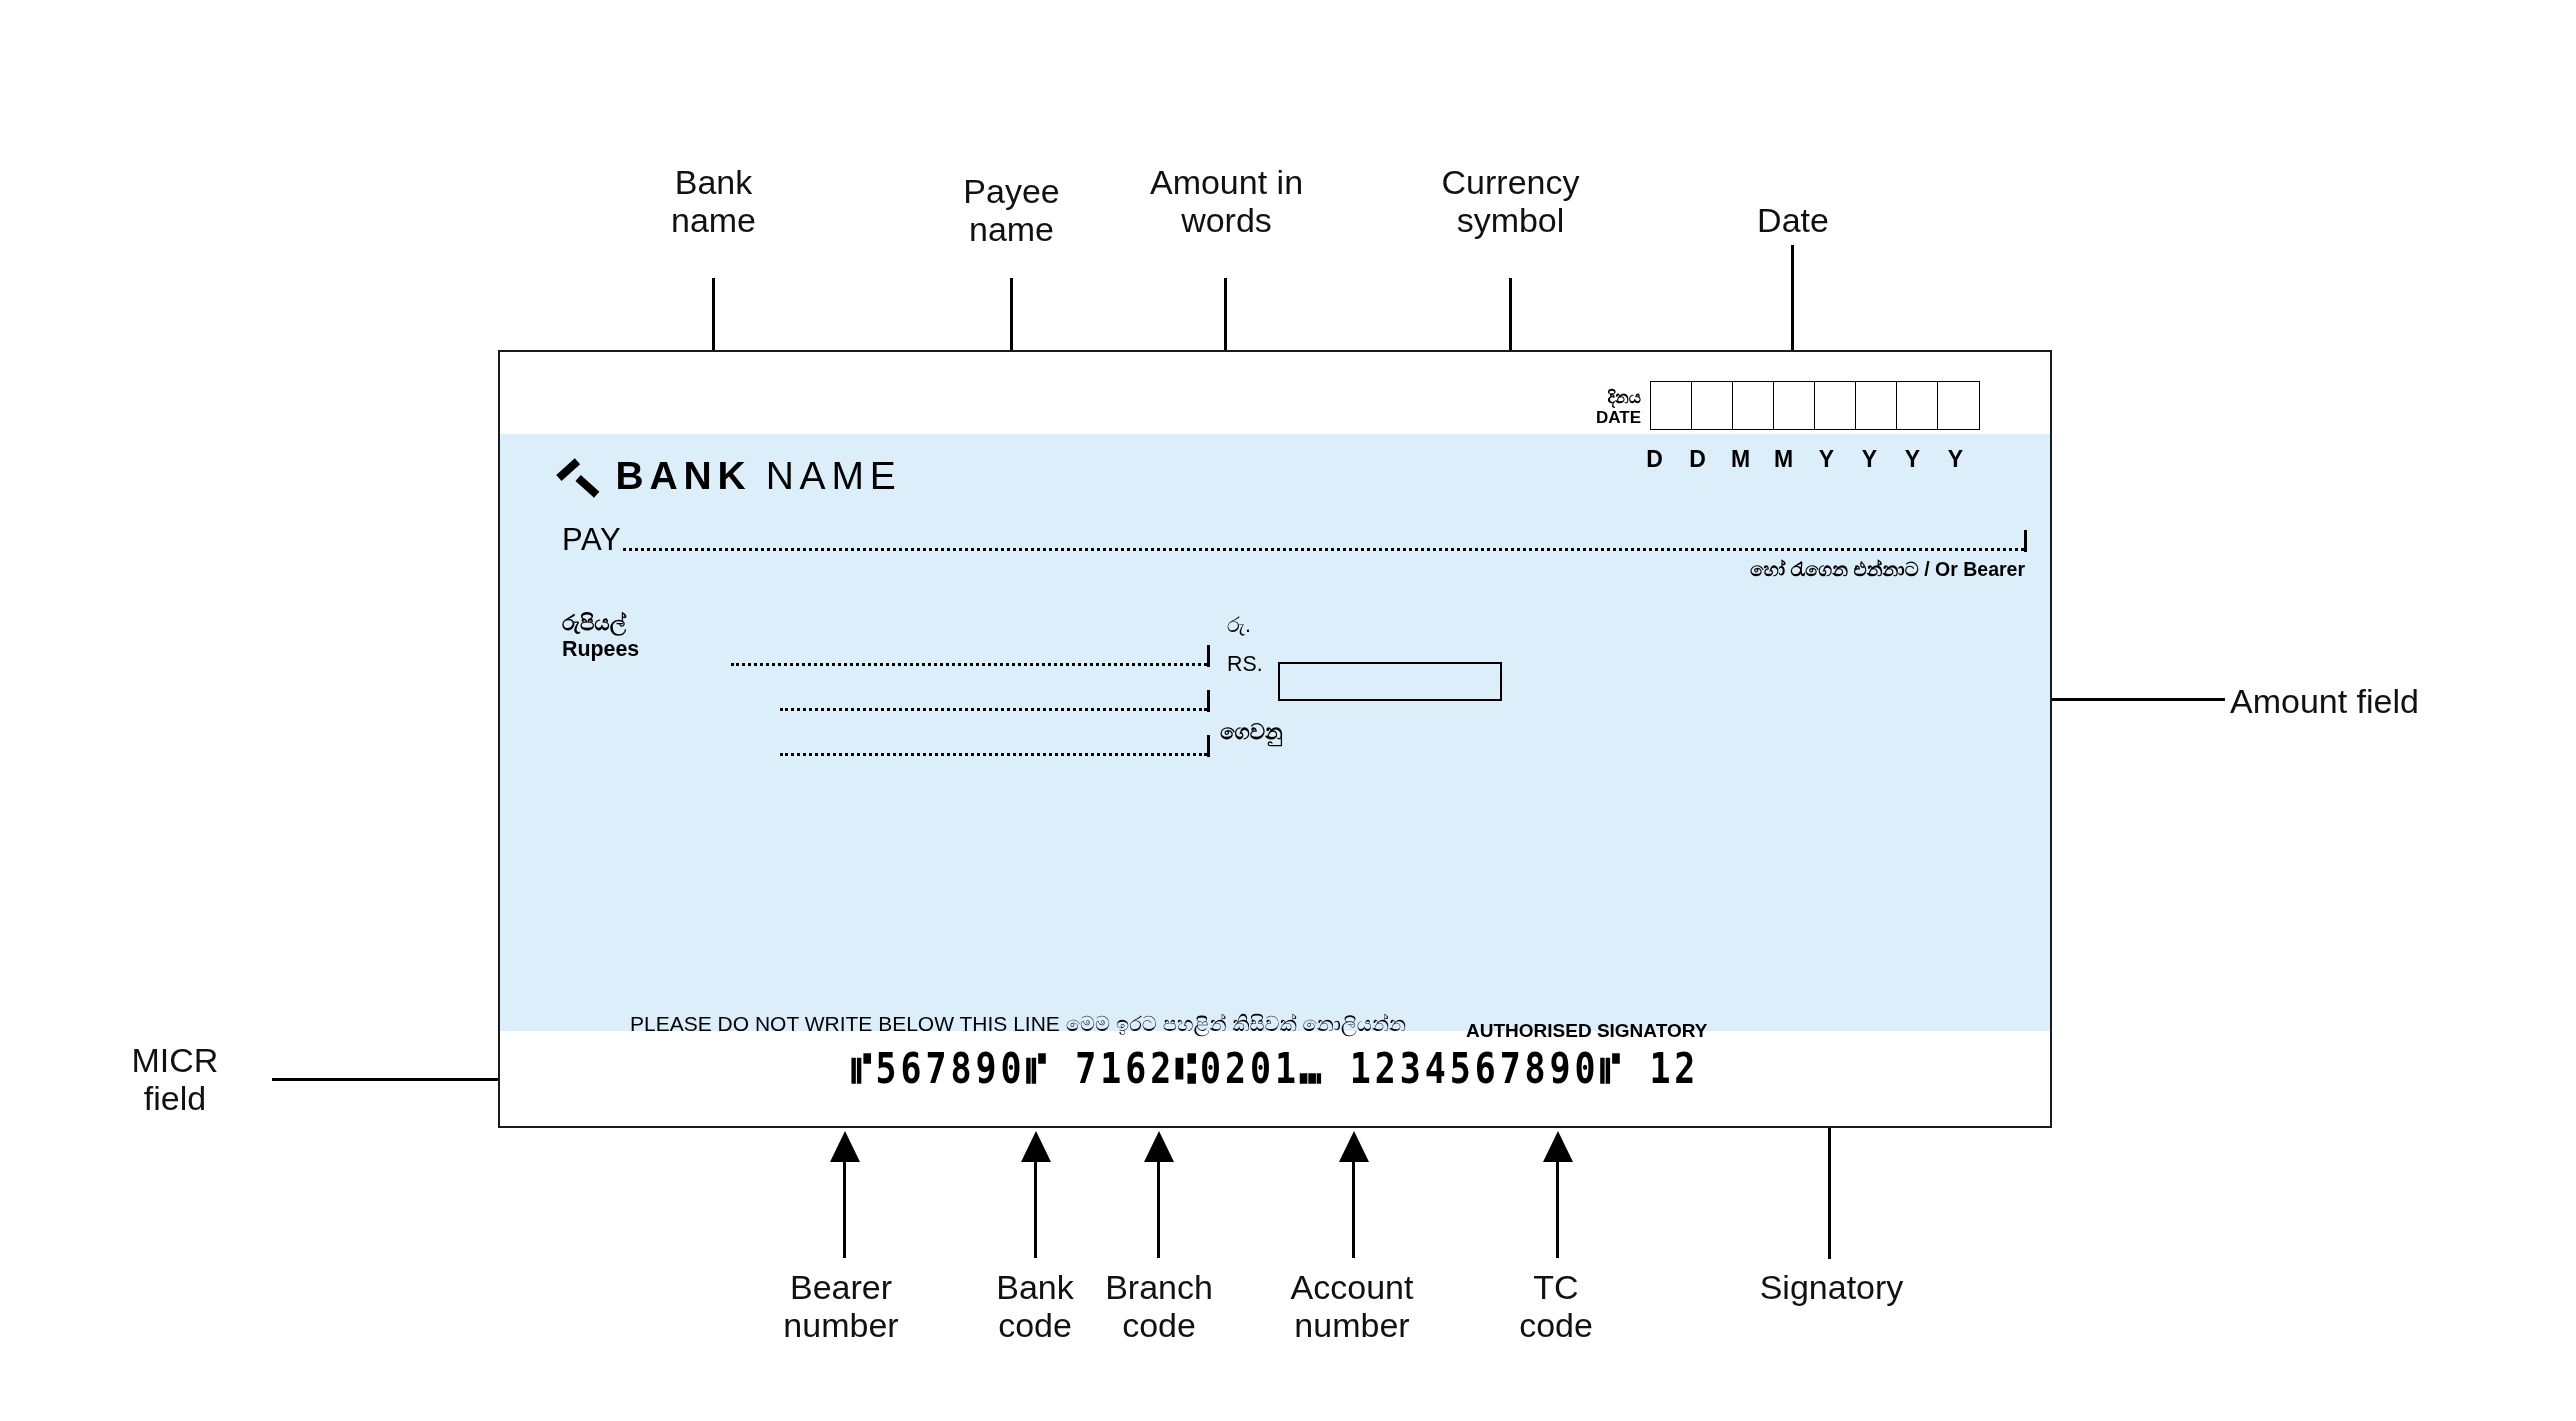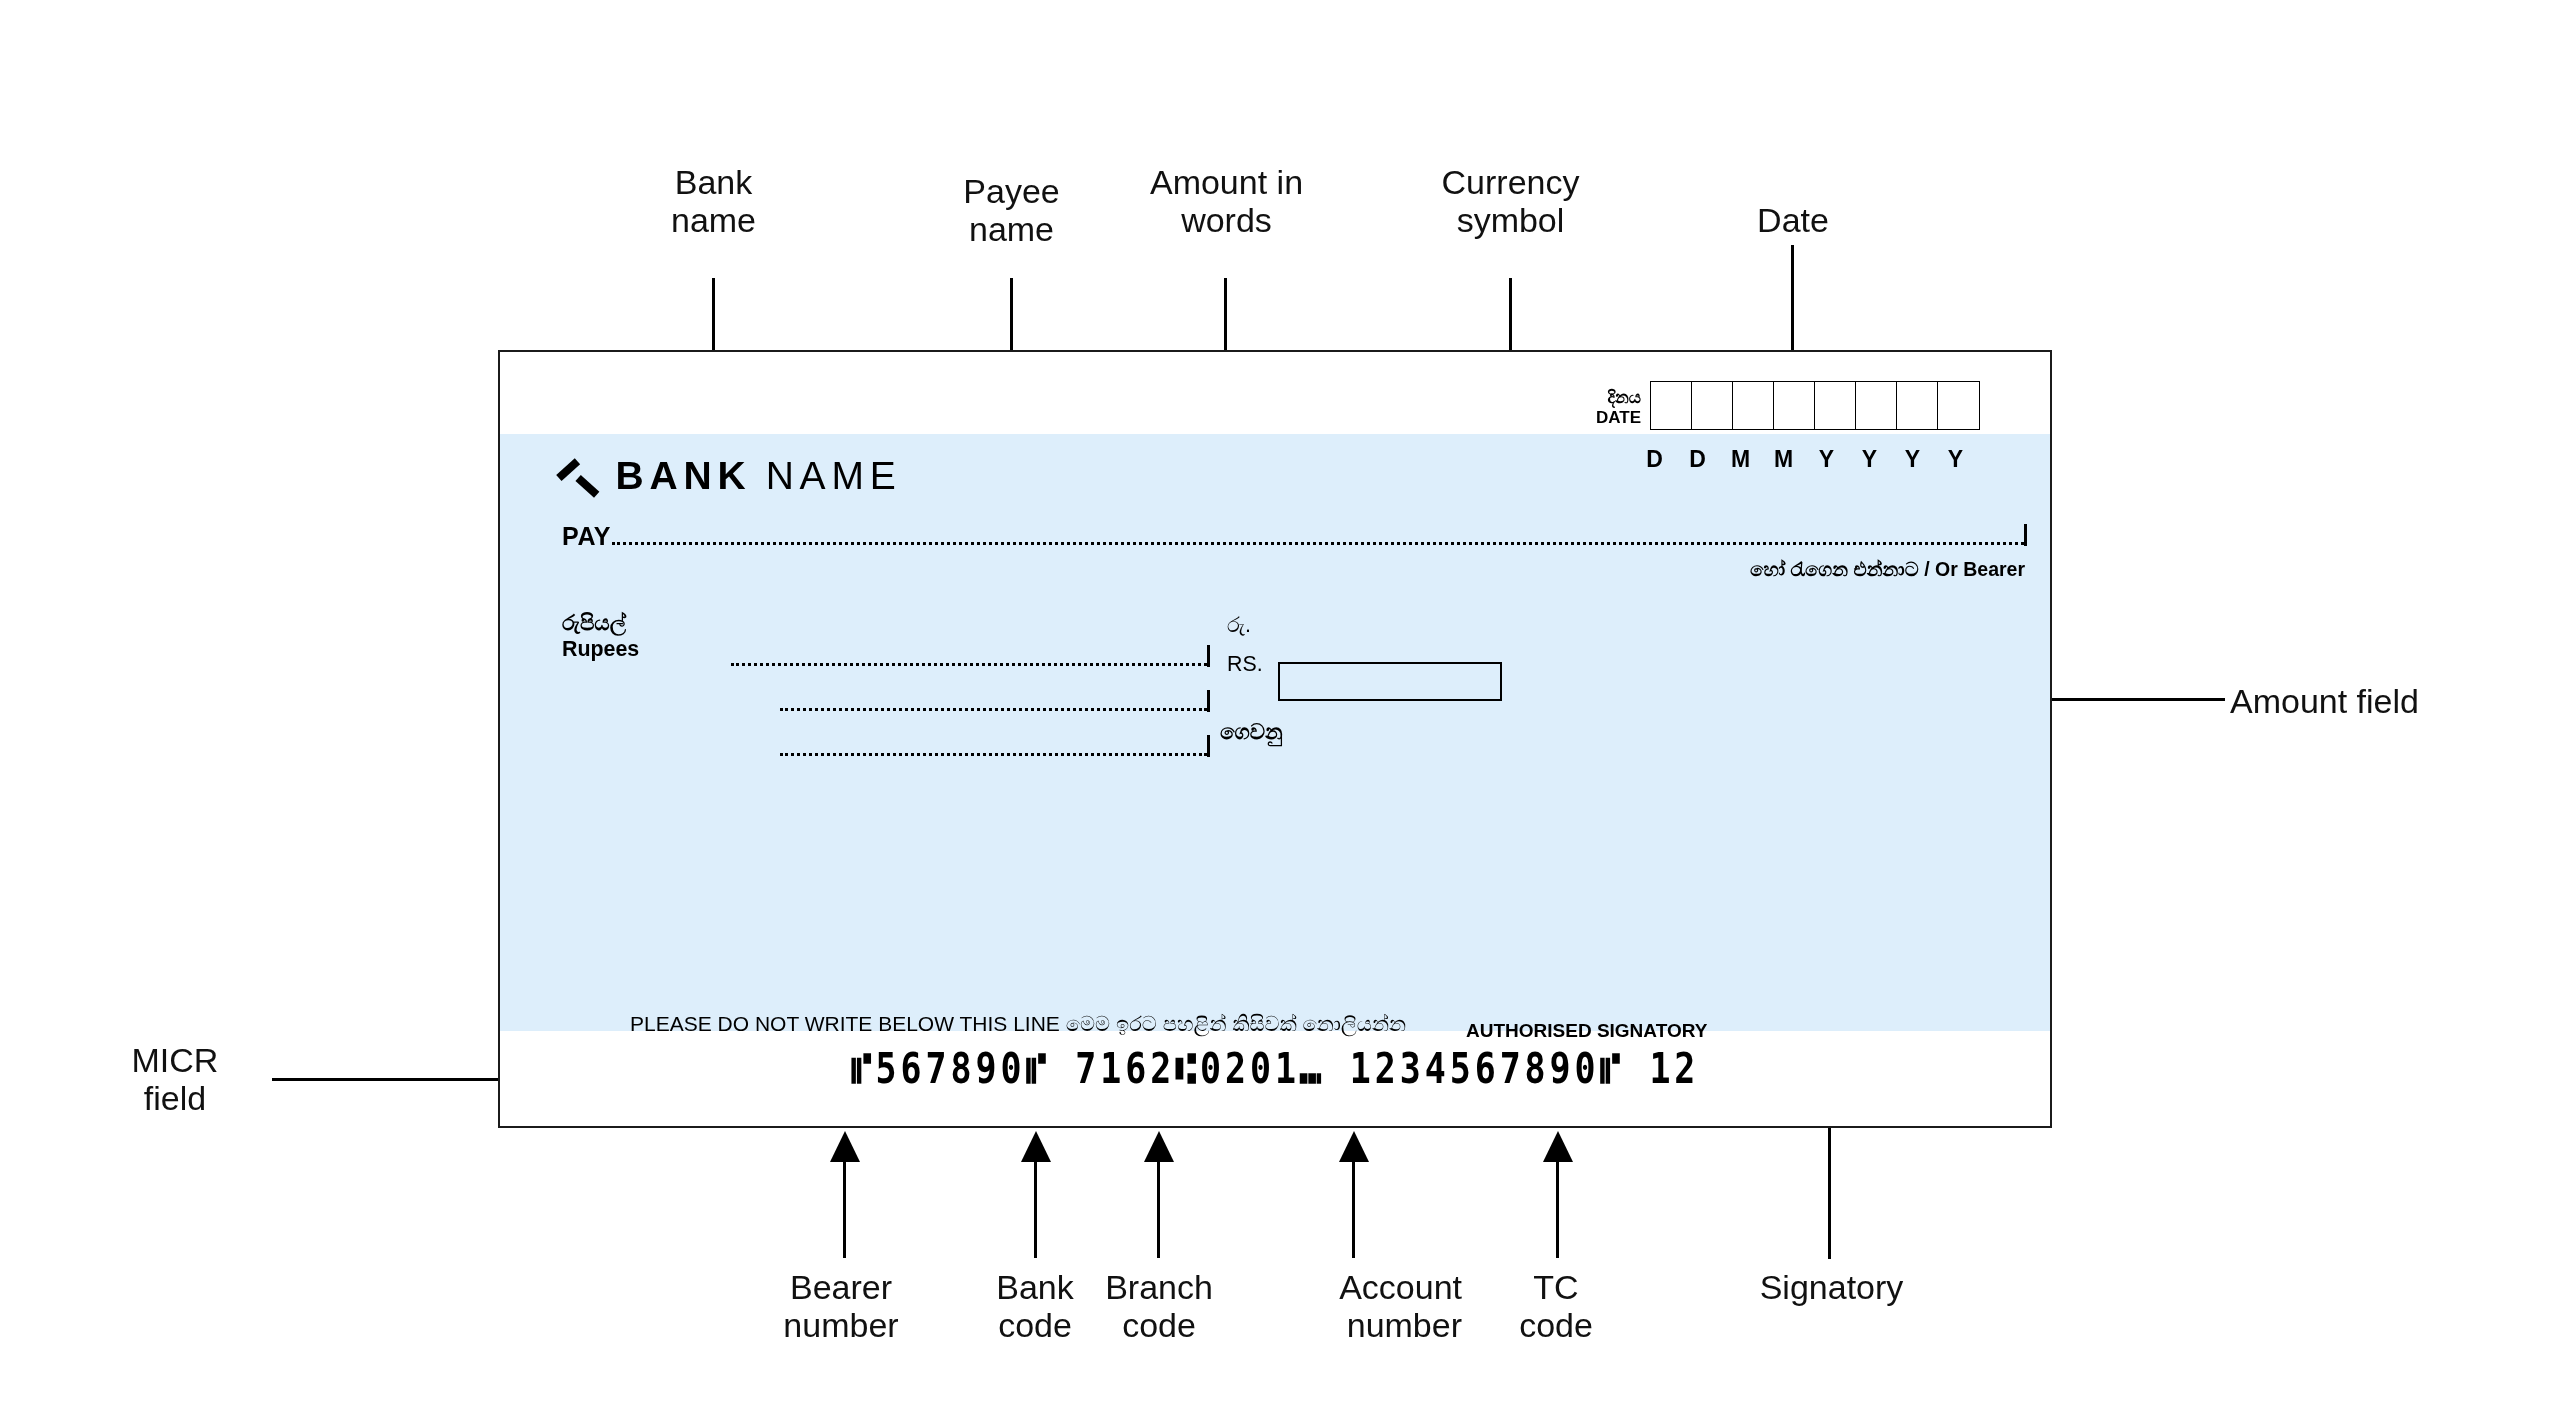--- a/index.html
+++ b/index.html
@@ -54,21 +54,21 @@
   .date-wrap{position:absolute;left:1096px;top:29px;display:flex;align-items:flex-start;}
   .date-lbl{font-size:17px;font-weight:700;line-height:1.18;text-align:right;margin-right:9px;padding-top:6.5px;}
   .date-boxes{display:flex;border:1.9px solid #000;}
   .date-boxes .cell{width:41px;height:47px;border-right:1.9px solid #000;box-sizing:border-box;}
   .date-boxes .cell:last-child{border-right:none;}
   .date-letters{position:absolute;left:1133px;top:94px;display:flex;}
   .date-letters span{width:43px;text-align:center;font-size:23px;font-weight:700;}
 
   
   .payrow{position:absolute;left:62px;top:172px;right:23px;display:flex;align-items:flex-end;}
-  .pay-lbl{font-size:25px;font-weight:700;letter-spacing:0.6px;line-height:1;}
+  .pay-lbl{font-size:31px;font-weight:400;letter-spacing:0.6px;line-height:1;}
   .dots{
     flex:1;height:0;border-bottom:3.2px dotted #000;margin:0 0 3.9px 1.3px;
   }
   .endtick{width:2.6px;height:22px;background:#000;margin-left:0;margin-bottom:2.6px;}
   .bearer{position:absolute;right:25px;top:206px;font-size:19.5px;font-weight:700;}
 
   
   .rupee-lbl{position:absolute;left:62px;top:258px;font-size:21.4px;font-weight:700;line-height:1.22;}
   .rline{position:absolute;display:flex;align-items:flex-end;}
   .rline .dots{border-bottom:3.2px dotted #000;}
@@ -136,21 +136,21 @@
   <div class="anno" style="left:2230px;top:682px;width:337px;text-align:left;">Amount field</div>
   <div class="aline hline" style="left:1984px;top:698px;width:241px;"></div>
   <div class="head head-left" style="left:1958px;top:681px;"></div>
 
   <div class="anno" style="left:731px;top:1268px;width:220px;">Bearer
 number</div>
   <div class="anno" style="left:941px;top:1268px;width:188px;">Bank
 code</div>
   <div class="anno" style="left:1078px;top:1268px;width:162px;">Branch
 code</div>
-  <div class="anno" style="left:1242px;top:1268px;width:220px;text-align:right;">Account
+  <div class="anno" style="left:1242px;top:1268px;width:220px;">Account
 number</div>
   <div class="anno" style="left:1478px;top:1268px;width:156px;">TC
 code</div>
   <div class="anno" style="left:1718px;top:1268px;width:227px;">Signatory</div>
 
   <div class="aline vline" style="left:843px;top:1161px;height:97px;"></div>
   <div class="head head-up" style="left:830px;top:1131px;"></div>
 
   <div class="aline vline" style="left:1034px;top:1161px;height:97px;"></div>
   <div class="head head-up" style="left:1021px;top:1131px;"></div>

